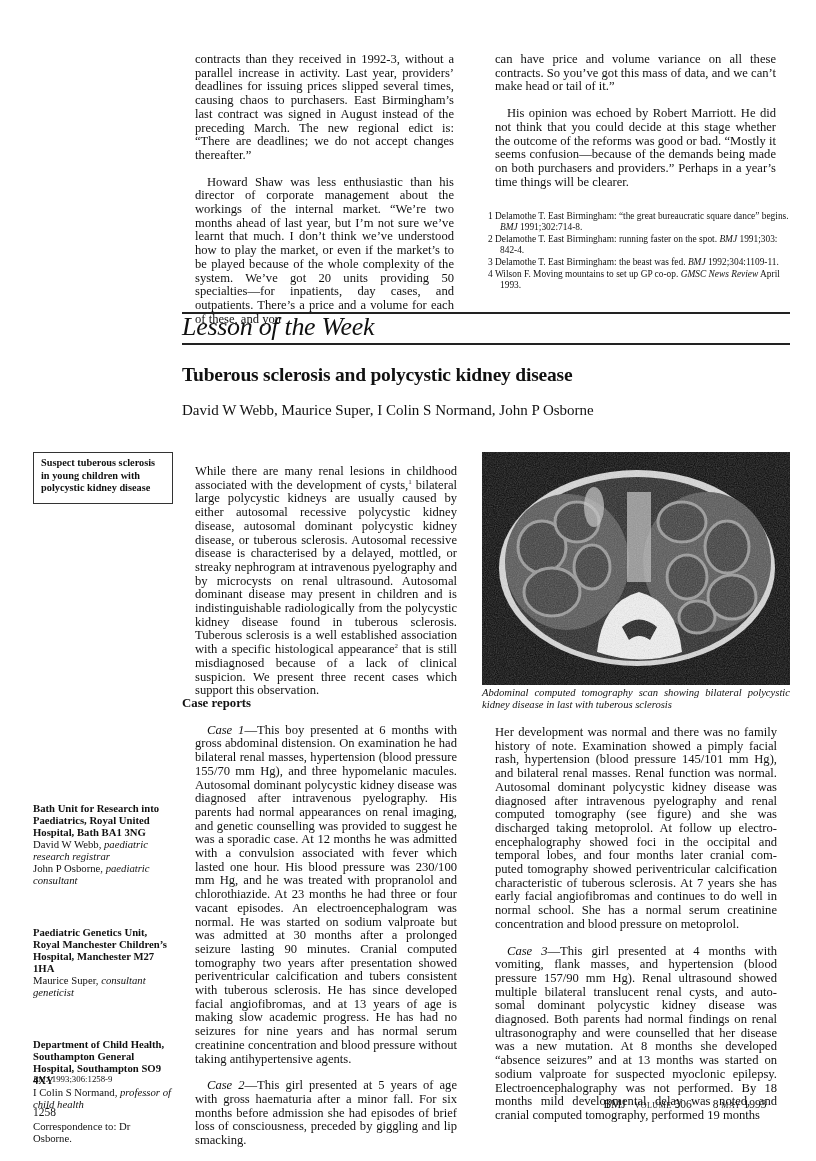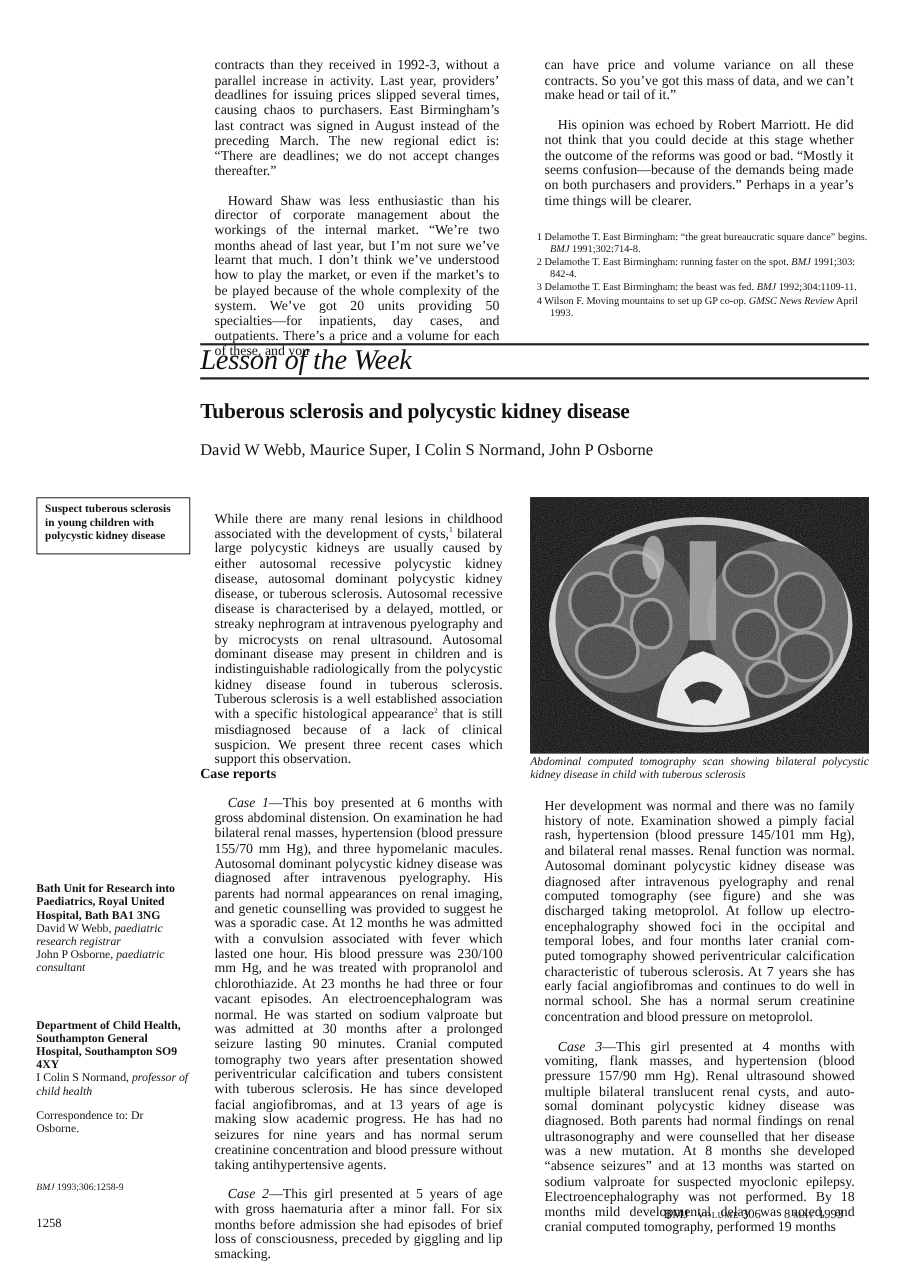--- a/index.html
+++ b/index.html
@@ -113,38 +113,42 @@
     </g>
 
     <rect x="145" y="40" width="24" height="90" fill="#bdbdbd" opacity="0.75"></rect>
     <ellipse cx="112" cy="55" rx="10" ry="20" fill="#c9c9c9" opacity="0.7"></ellipse>
 
     <path d="M115 200 Q120 150 157 140 Q195 150 200 200 Q160 215 115 200 Z" fill="#f2f2f2"></path>
     <path d="M140 175 Q157 160 175 175 L168 188 Q157 180 147 188 Z" fill="#222"></path>
     <rect width="308" height="233" fill="#888" filter="url(#grain)" opacity="0.6"></rect>
   </svg>
 </div>
-<div class="abs caption">Abdominal computed tomography scan showing bilateral polycystic kidney disease in child with tuberous sclerosis</div>
+<div class="abs caption">Abdominal computed tomography scan showing bilateral polycystic kidney disease in last with tuberous sclerosis</div>
 
 <div class="abs body-text cases-left">
   <h3>Case reports</h3>
   <p><span class="italic">Case 1</span><span>—This boy presented at 6 months with gross abdominal distension. On examination he had bilateral renal masses, hypertension (blood pressure 155/70 mm Hg), and three hypomelanic macules. Autosomal dominant polycystic kidney disease was diagnosed after intravenous pyelography. His parents had normal appearances on renal imaging, and genetic counselling was provided to suggest he was a sporadic case. At 12 months he was admitted with a convulsion associated with fever which lasted one hour. His blood pressure was 230/100 mm Hg, and he was treated with propranolol and chlorothiazide. At 23 months he had three or four vacant episodes. An electroencephalogram was normal. He was started on sodium valproate but was admitted at 30 months after a prolonged seizure lasting 90 minutes. Cranial computed tomography two years after presentation showed periventricular calcification and tubers consistent with tuberous sclerosis. He has since developed facial angiofibromas, and at 13 years of age is making slow academic progress. He has had no seizures for nine years and has normal serum creatinine concentration and blood pressure without taking antihypertensive agents.</span></p>
   <p><span class="italic">Case 2</span><span>—This girl presented at 5 years of age with gross haematuria after a minor fall. For six months before admission she had episodes of brief loss of consciousness, preceded by giggling and lip smacking.</span></p>
 </div>
 
 <div class="abs body-text cases-right">
   <p class="noindent">Her development was normal and there was no family history of note. Examination showed a pimply facial rash, hypertension (blood pressure 145/101 mm Hg), and bilateral renal masses. Renal function was normal. Autosomal dominant polycystic kidney disease was diagnosed after intravenous pyelography and renal computed tomography (see figure) and she was discharged taking metoprolol. At follow up electro-encephalography showed foci in the occipital and temporal lobes, and four months later cranial com-puted tomography showed periventricular calcification characteristic of tuberous sclerosis. At 7 years she has early facial angiofibromas and continues to do well in normal school. She has a normal serum creatinine concentration and blood pressure on metoprolol.</p>
   <p><span class="italic">Case 3</span><span>—This girl presented at 4 months with vomiting, flank masses, and hypertension (blood pressure 157/90 mm Hg). Renal ultrasound showed multiple bilateral translucent renal cysts, and auto-somal dominant polycystic kidney disease was diagnosed. Both parents had normal findings on renal ultrasonography and were counselled that her disease was a new mutation. At 8 months she developed “absence seizures” and at 13 months was started on sodium valproate for suspected myoclonic epilepsy. Electroencephalography was not performed. By 18 months mild developmental delay was noted, and cranial computed tomography, performed 19 months</span></p>
 </div>
 
 <div class="abs aff aff1">
   <div class="aff-block">
     <div class="org">Bath Unit for Research into Paediatrics, Royal United Hospital, Bath BA1 3NG</div>
     <div><span>David W Webb, </span><i>paediatric research registrar</i></div>
     <div><span>John P Osborne, </span><i>paediatric consultant</i></div>
+  </div>
+  <div class="aff-block">
+    <div class="org">Paediatric Genetics Unit, Royal Manchester Children’s Hospital, Manchester M27 1HA</div>
+    <div><span>Maurice Super, </span><i>consultant geneticist</i></div>
   </div>
   <div class="aff-block">
     <div class="org">Department of Child Health, Southampton General Hospital, Southampton SO9 4XY</div>
     <div><span>I Colin S Normand, </span><i>professor of child health</i></div>
   </div>
   <div class="aff-block" style="width:110px;">Correspondence to: Dr Osborne.</div>
 </div>
 
 <div class="abs cite"><i>BMJ</i><span> 1993;306:1258-9</span></div>
 

